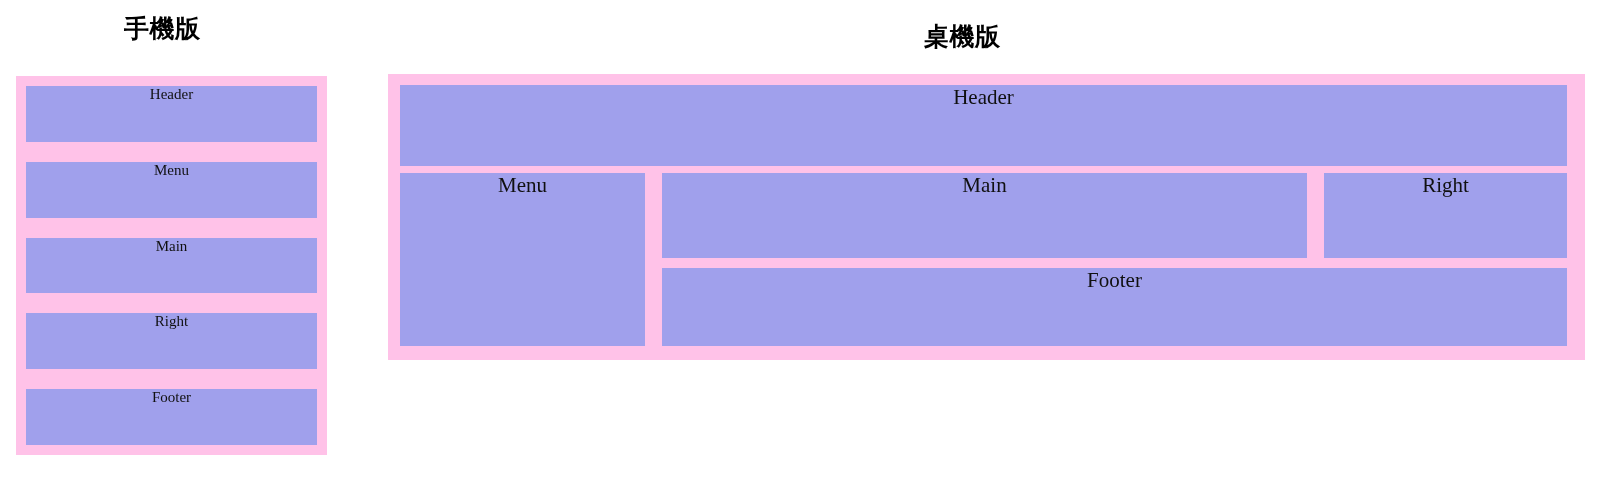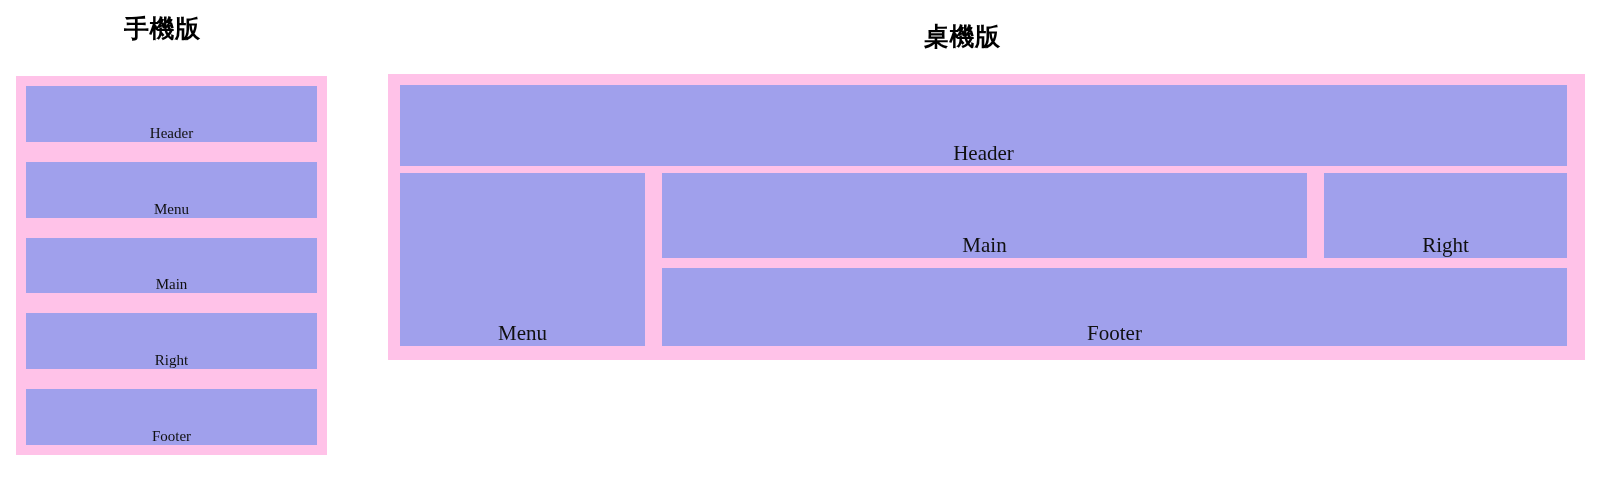--- a/index.html
+++ b/index.html
@@ -26,21 +26,21 @@
     letter-spacing: 0.5px;
   }
   #title-mobile  { left: 124px; top: 12px; }
   #title-desktop { left: 924px; top: 20px; }
 
   
   .cell {
     background: #a0a0ec;
     color: #101010;
     display: flex;
-    align-items: flex-end;
+    align-items: flex-start;
     justify-content: center;
     box-sizing: border-box;
   }
 
   
   #mobile-wireframe {
     position: absolute;
     left: 16px;
     top: 76px;
     width: 311px;

